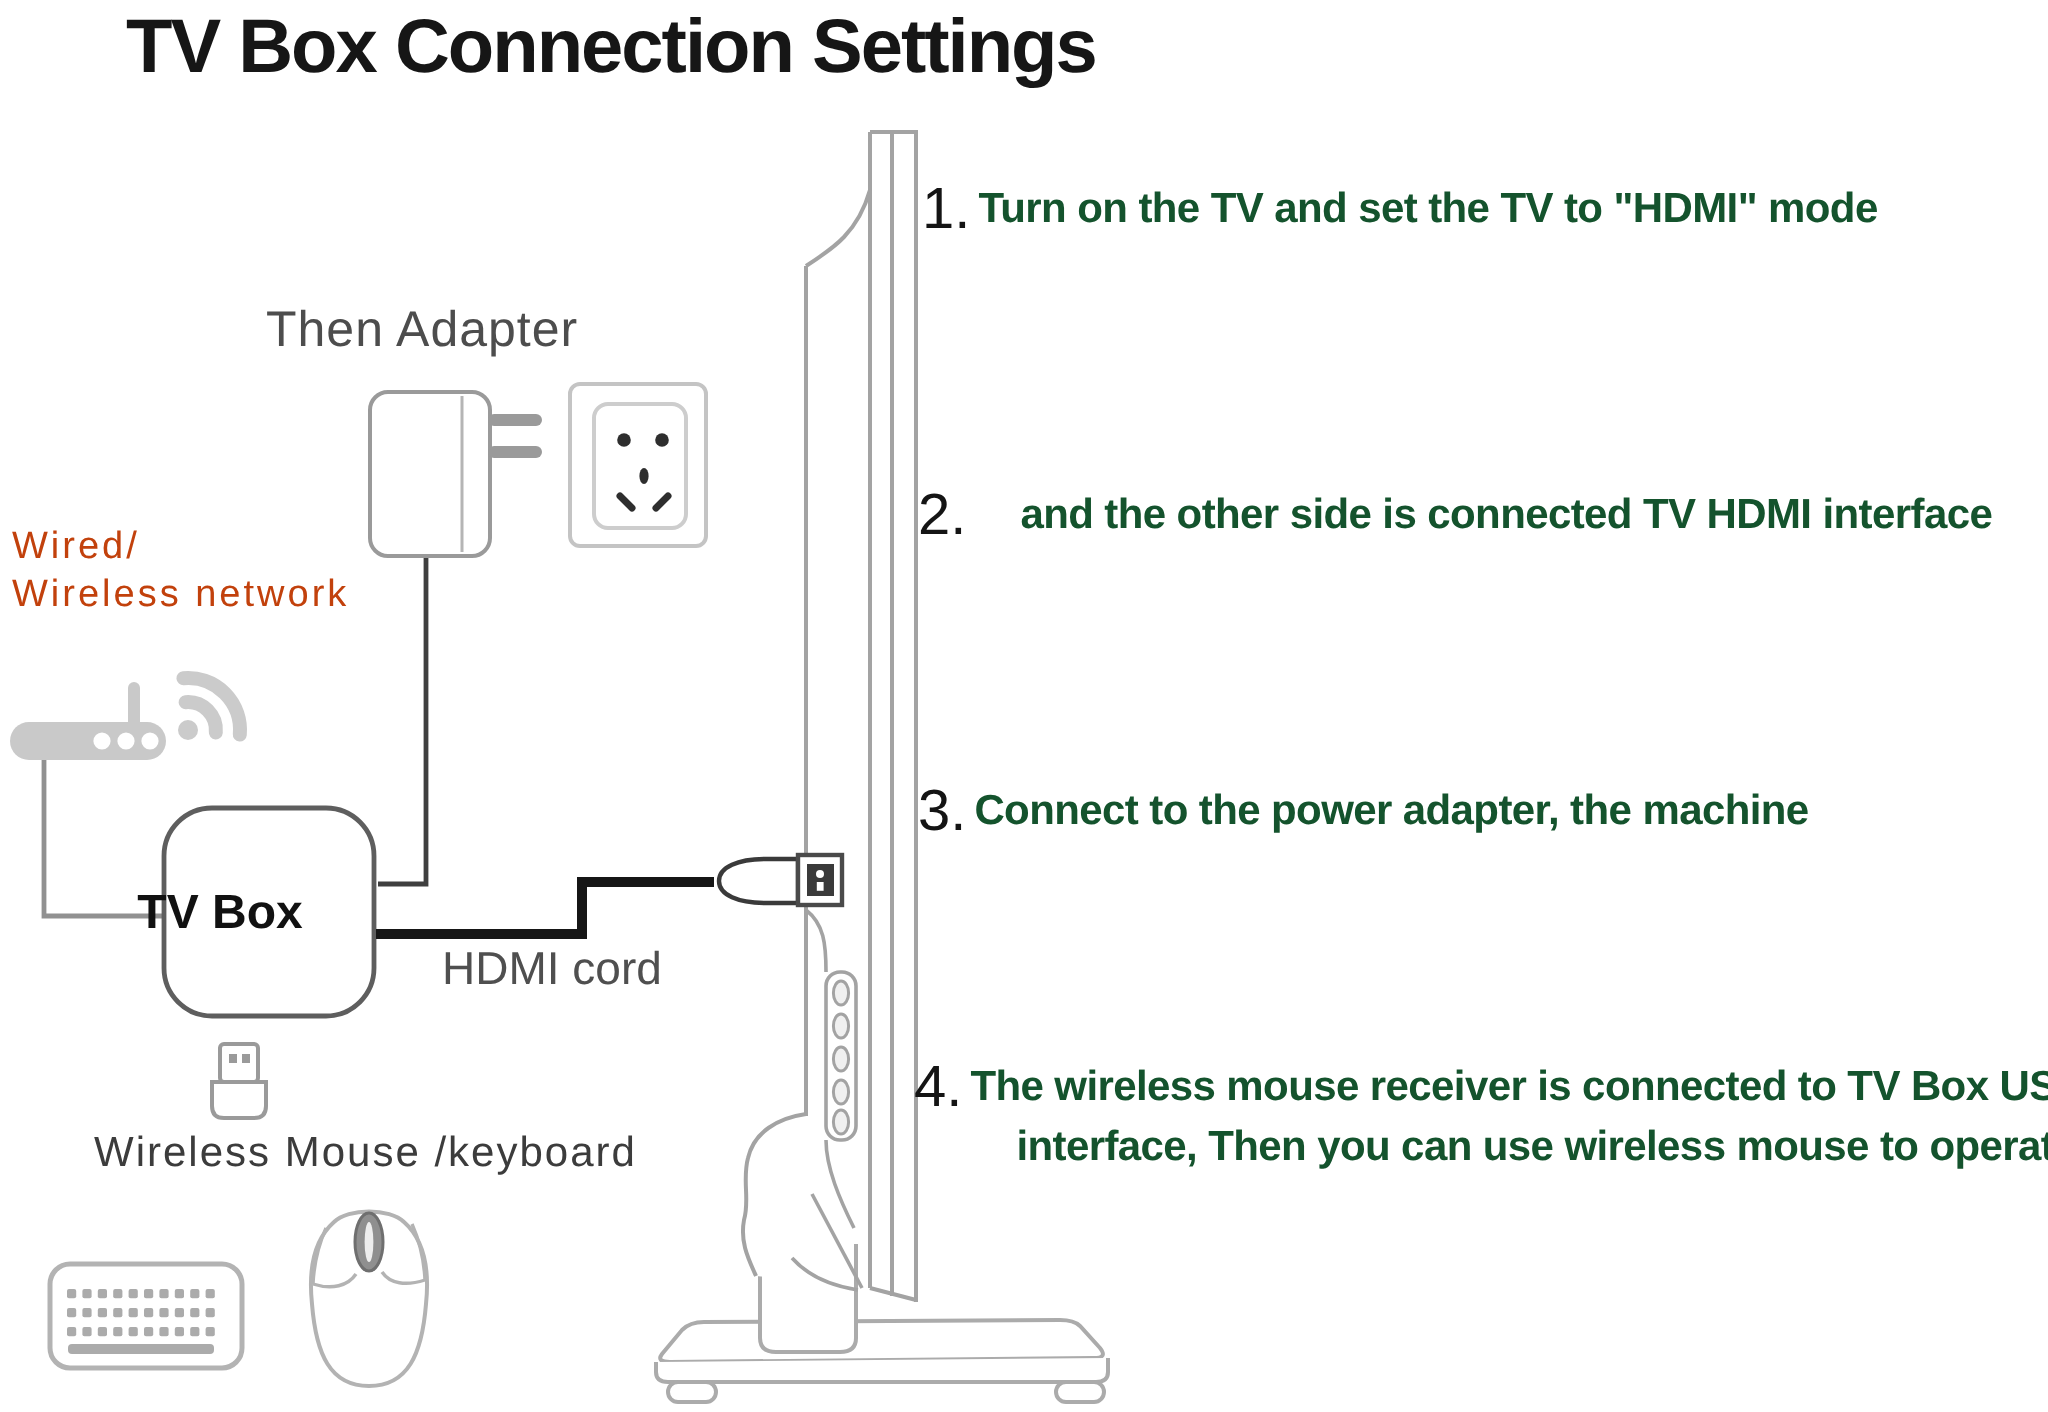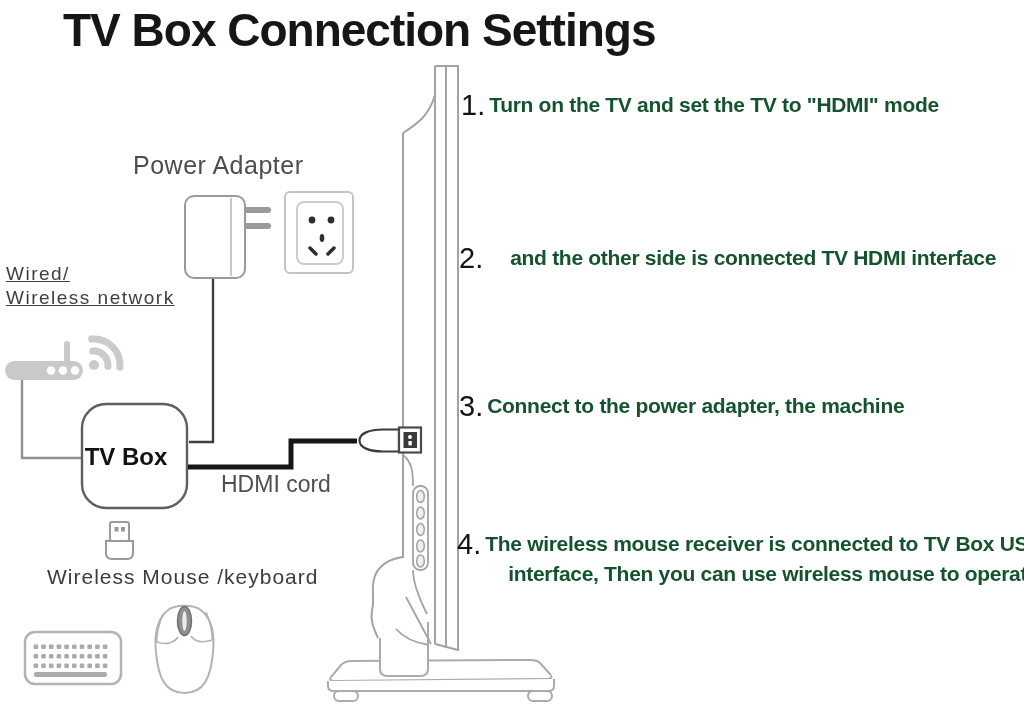--- a/index.html
+++ b/index.html
@@ -2,30 +2,30 @@
 <html><head>
 <meta charset="utf-8">
 <style>
   html,body{margin:0;padding:0;background:#fff;}
   #canvas{
     position:relative;width:1024px;height:706px;background:#ffffff;
     overflow:hidden;font-family:"Liberation Sans",sans-serif;
   }
   .abs{position:absolute;}
   #title{
-    left:63px;top:3px;font-size:46px;font-weight:700;letter-spacing:-1px;
+    left:63px;top:3px;font-size:38px;font-weight:700;letter-spacing:-1px;
     color:#161616;white-space:nowrap;
   }
   .lbl{color:#4a4a4a;white-space:nowrap;}
   #power-adapter-label{left:133px;top:151px;font-size:25px;letter-spacing:.5px;color:#4d4d4d;}
-  #network-label{left:6px;top:262px;font-size:19px;line-height:24px;letter-spacing:1.5px;font-weight:500;color:#404040;text-decoration:underline;}
+  #network-label{left:6px;top:262px;font-size:19px;line-height:24px;letter-spacing:1.5px;font-weight:500;color:#c2410c;}
   #hdmi-cord-label{left:221px;top:471px;font-size:23px;color:#4f4f4f;}
   #mouse-keyboard-label{left:47px;top:565px;font-size:21px;letter-spacing:1px;font-weight:400;color:#3c3c3c;}
   #tv-box-label{
-    left:82px;top:404px;width:88px;height:105px;display:flex;
+    left:66px;top:404px;width:88px;height:105px;display:flex;
     align-items:center;justify-content:center;font-size:24px;font-weight:600;color:#111;
   }
   .step{display:flex;align-items:flex-start;}
   .step-num{
     font-size:29px;line-height:30px;font-weight:400;color:#141414;margin-right:4px;
   }
   .step-line{
     font-size:21px;line-height:30px;font-weight:700;letter-spacing:-.3px;
     color:#14532d;white-space:nowrap;
   }
@@ -171,21 +171,21 @@
       <path d="M206,612 C210,621 212,630 212.5,640" fill="none" stroke-width="1.7"></path>
       <path d="M156.5,642 C166,645 174,643 178,637" fill="none" stroke-width="1.7"></path>
       <path d="M212.5,640 C203,643 195,642 191,636" fill="none" stroke-width="1.7"></path>
       <ellipse cx="184.5" cy="621" rx="7" ry="14.5" fill="#8f8f8f" stroke="#6f6f6f" stroke-width="1.5"></ellipse>
       <ellipse cx="184.5" cy="621" rx="2.2" ry="10" fill="#ededed" stroke="none"></ellipse>
     </g>
   </svg>
 
   <div id="title" class="abs">TV Box Connection Settings</div>
 
-  <div id="power-adapter-label" class="abs lbl">Power Adapter</div>
+  <div id="power-adapter-label" class="abs lbl">Then Adapter</div>
 
   <div id="network-label" class="abs">
     <div>Wired/</div>
     <div>Wireless network</div>
   </div>
 
   <div id="tv-box-label" class="abs">TV Box</div>
 
   <div id="hdmi-cord-label" class="abs lbl">HDMI cord</div>
 

